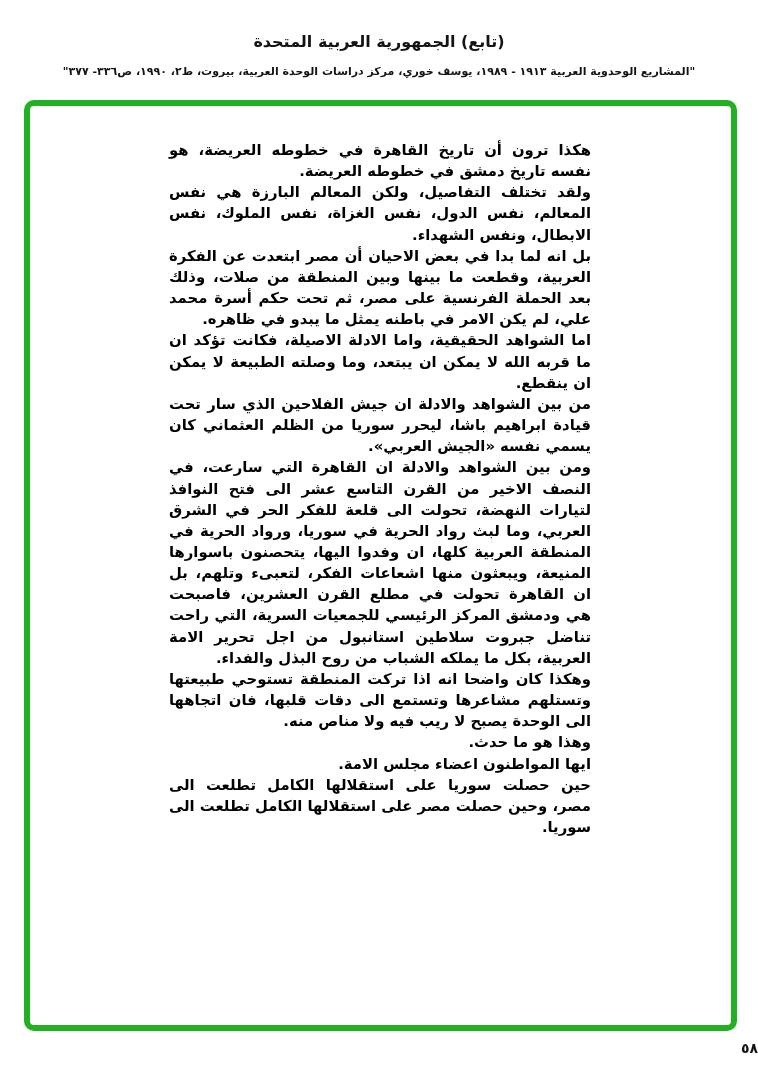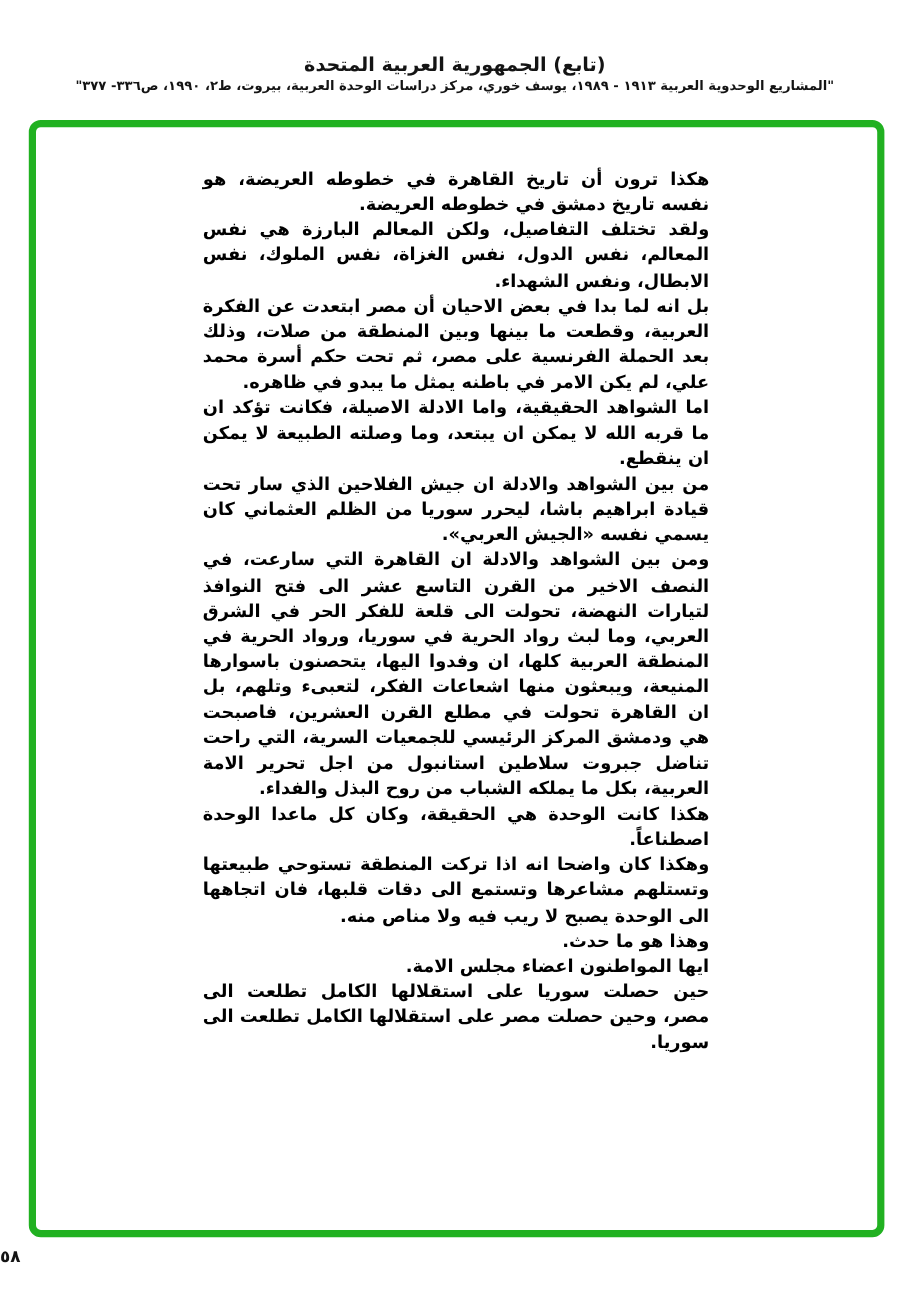--- a/index.html
+++ b/index.html
@@ -18,21 +18,20 @@
   .page-header-title {
     position: absolute;
     top: 32px;
     left: 0;
     width: 100%;
     text-align: center;
     direction: rtl;
     font-weight: bold;
     font-size: 16px;
     letter-spacing: 0;
-    margin-top: 12px;
   }
   .page-header-citation {
     position: absolute;
     top: 65px;
     left: 0;
     width: 100%;
     text-align: center;
     direction: rtl;
     font-weight: bold;
     font-size: 11px;
@@ -65,21 +64,21 @@
   }
   .body-text p {
     margin: 0;
     padding: 0;
   }
   .page-number {
     position: absolute;
     top: 1040px;
     left: 0;
     width: 100%;
-    text-align: left;
+    text-align: right;
     direction: rtl;
     font-weight: bold;
     font-size: 14px;
   }
 </style>
 </head>
 <body>
 
 <div class="page-header-title">(تابع) الجمهورية العربية المتحدة</div>
 
@@ -87,20 +86,19 @@
 
 <div class="green-frame"></div>
 
 <div class="body-text">
     <p>هكذا ترون أن تاريخ القاهرة في خطوطه العريضة، هو نفسه تاريخ دمشق في خطوطه العريضة.</p>
     <p>ولقد تختلف التفاصيل، ولكن المعالم البارزة هي نفس المعالم، نفس الدول، نفس الغزاة، نفس الملوك، نفس الابطال، ونفس الشهداء.</p>
     <p>بل انه لما بدا في بعض الاحيان أن مصر ابتعدت عن الفكرة العربية، وقطعت ما بينها وبين المنطقة من صلات، وذلك بعد الحملة الفرنسية على مصر، ثم تحت حكم أسرة محمد علي، لم يكن الامر في باطنه يمثل ما يبدو في ظاهره.</p>
     <p>اما الشواهد الحقيقية، واما الادلة الاصيلة، فكانت تؤكد ان ما قربه الله لا يمكن ان يبتعد، وما وصلته الطبيعة لا يمكن ان ينقطع.</p>
     <p>من بين الشواهد والادلة ان جيش الفلاحين الذي سار تحت قيادة ابراهيم باشا، ليحرر سوريا من الظلم العثماني كان يسمي نفسه «الجيش العربي».</p>
     <p>ومن بين الشواهد والادلة ان القاهرة التي سارعت، في النصف الاخير من القرن التاسع عشر الى فتح النوافذ لتيارات النهضة، تحولت الى قلعة للفكر الحر في الشرق العربي، وما لبث رواد الحرية في سوريا، ورواد الحرية في المنطقة العربية كلها، ان وفدوا اليها، يتحصنون باسوارها المنيعة، ويبعثون منها اشعاعات الفكر، لتعبىء وتلهم، بل ان القاهرة تحولت في مطلع القرن العشرين، فاصبحت هي ودمشق المركز الرئيسي للجمعيات السرية، التي راحت تناضل جبروت سلاطين استانبول من اجل تحرير الامة العربية، بكل ما يملكه الشباب من روح البذل والفداء.</p>
-    <p>هكذا كانت الوحدة هي الحقيقة، وكان كل ماعدا الوحدة اصطناعاً.</p>
     <p>وهكذا كان واضحا انه اذا تركت المنطقة تستوحي طبيعتها وتستلهم مشاعرها وتستمع الى دقات قلبها، فان اتجاهها الى الوحدة يصبح لا ريب فيه ولا مناص منه.</p>
     <p>وهذا هو ما حدث.</p>
     <p>ايها المواطنون اعضاء مجلس الامة.</p>
     <p>حين حصلت سوريا على استقلالها الكامل تطلعت الى مصر، وحين حصلت مصر على استقلالها الكامل تطلعت الى سوريا.</p>
   </div>
 
 <div class="page-number">٥٨</div>
 
 </body></html>

